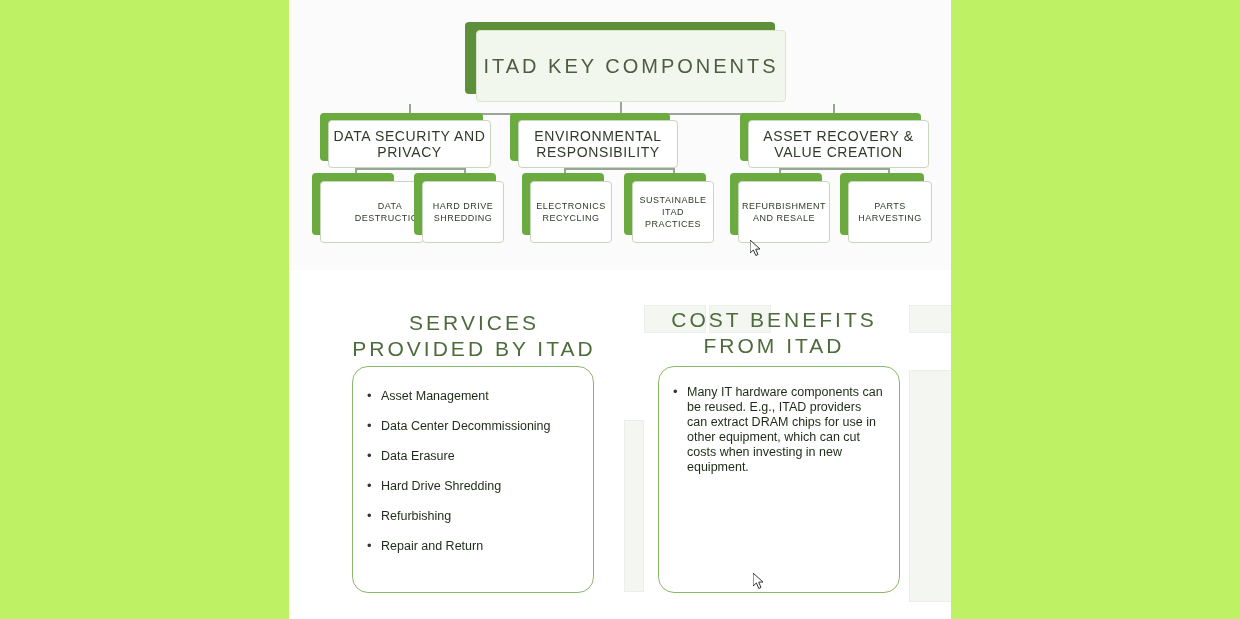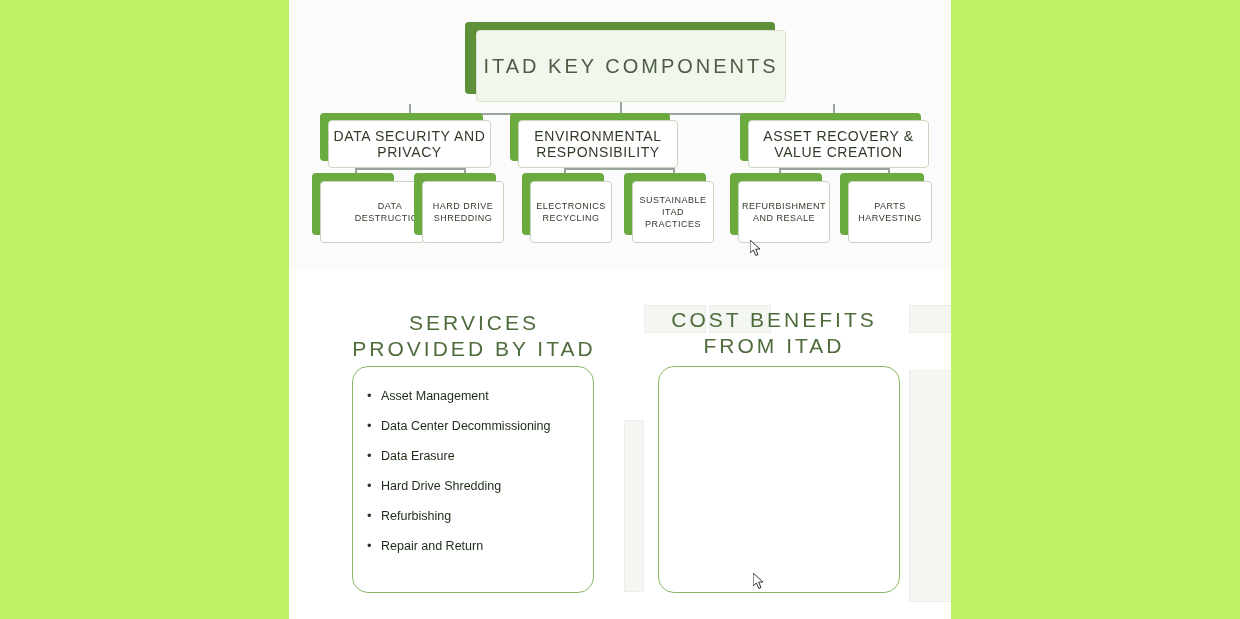--- a/index.html
+++ b/index.html
@@ -249,20 +249,21 @@
           <li>Data Center Decommissioning</li>
           <li>Data Erasure</li>
           <li>Hard Drive Shredding</li>
           <li>Refurbishing</li>
           <li>Repair and Return</li>
         </ul>
       </div>
 
       <div class="panel" id="panel-right">
         <ul class="bullets">
+          <li>Many IT hardware components can be reused.  E.g., ITAD providers can extract DRAM chips for use in other equipment, which can cut costs when investing in new equipment.</li>
         </ul>
       </div>
 
       <div class="cursor" style="left:464px; top:303px;">
         <svg width="14" height="18" viewBox="0 0 14 18">
           <polygon points="0,0 0,13 3.4,10 5.8,15.5 8,14.5 5.7,9.2 10,9" fill="#ffffff" stroke="#333333" stroke-width="1"></polygon>
         </svg>
       </div>
     </div>
 

